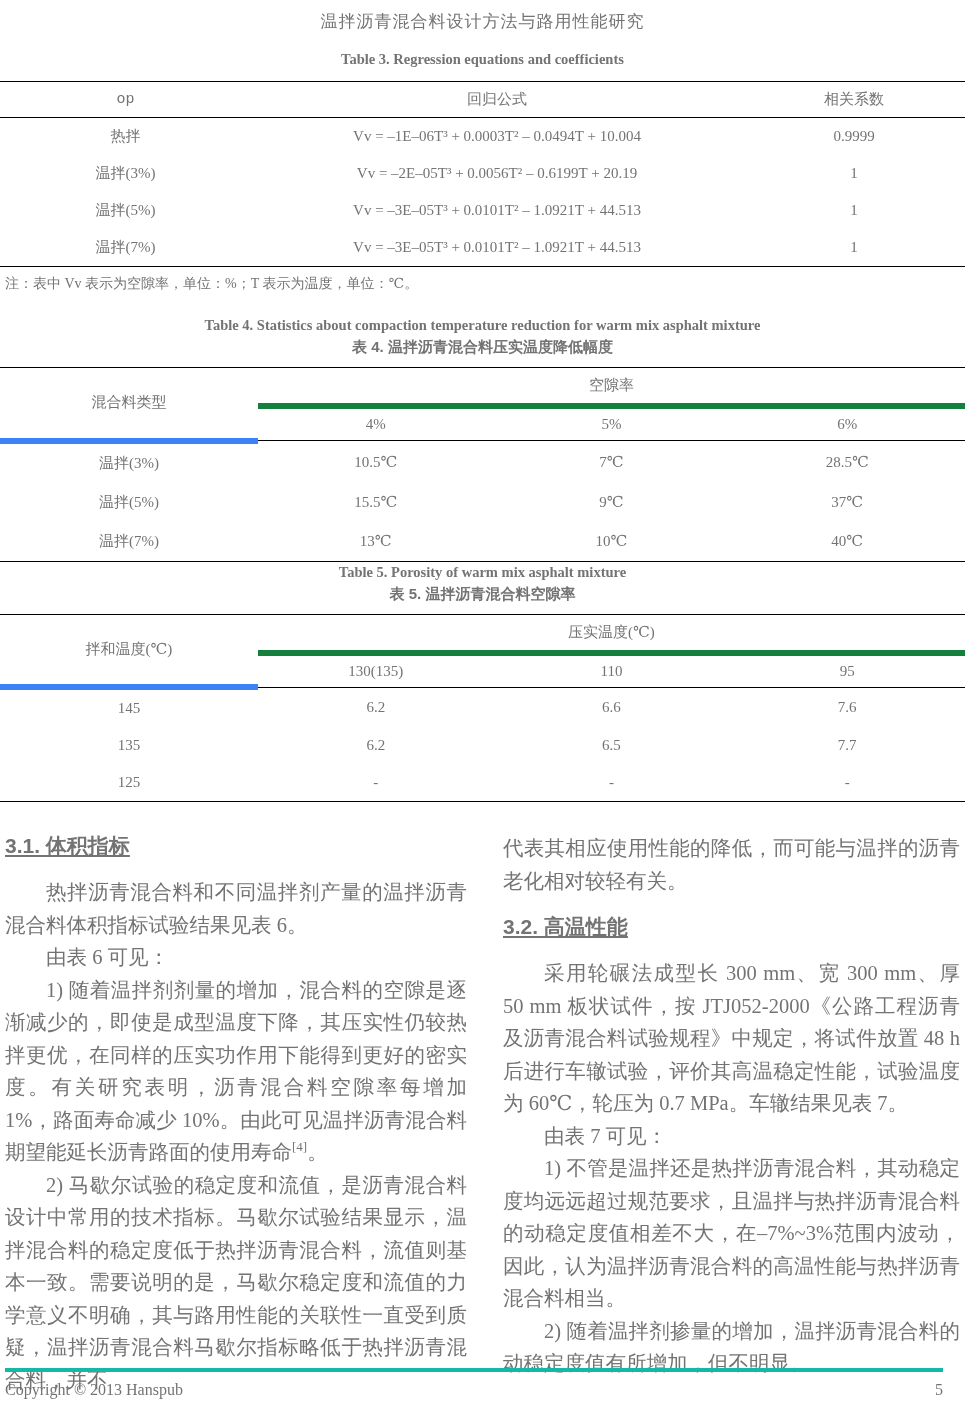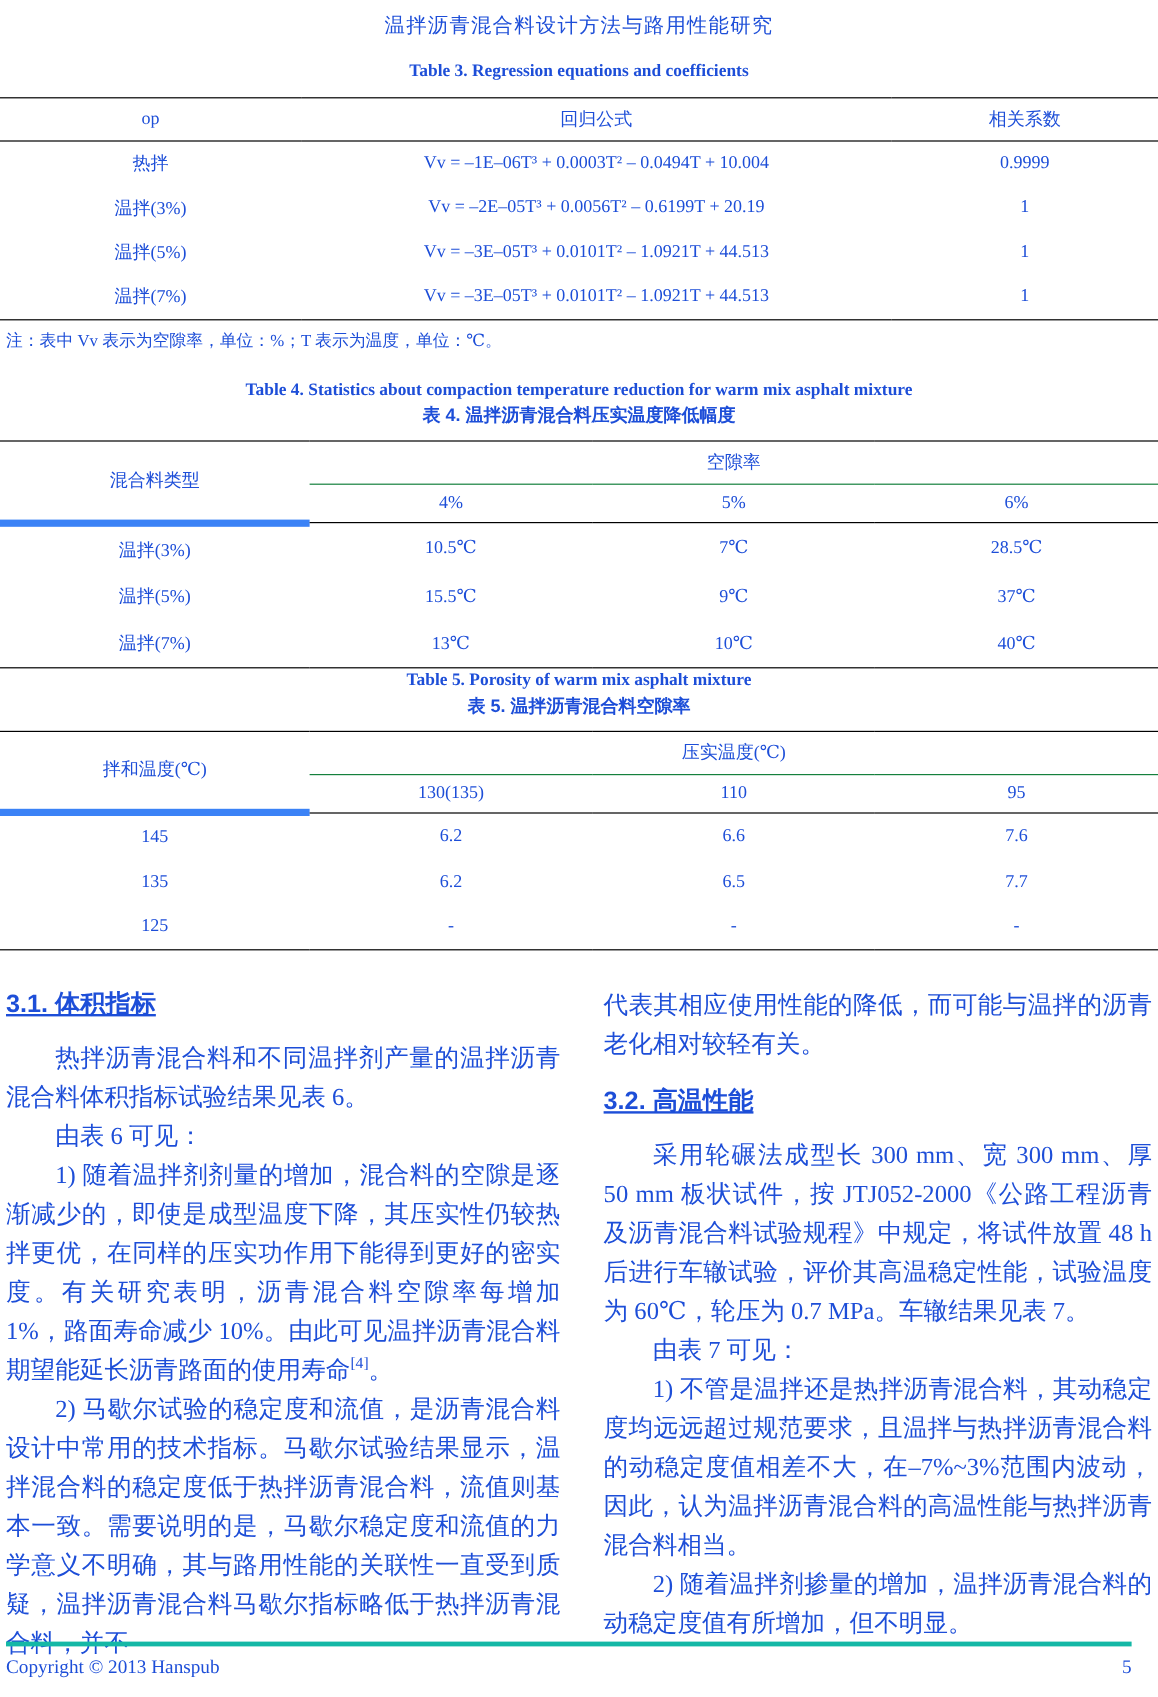--- a/index.html
+++ b/index.html
@@ -1,41 +1,41 @@
 <!DOCTYPE html>
 <html><head>
 <meta charset="utf-8">
 <style>
   html,body{margin:0;padding:0;background:#ffffff;}
   .page{
     width:965px;height:1409px;position:relative;margin:0 auto;
-    background:#fff;color:#1d4ed8;
+    background:#fff;color:#737373;
     font-family:"Liberation Serif","DejaVu Serif",serif;
     overflow:hidden;
   }
   .running-head{
     padding-top:10px;text-align:center;font-size:17px;letter-spacing:1px;
   }
   .tbl-caption{text-align:center;font-weight:bold;line-height:21px;}
   .tbl-caption .en{font-size:14.5px;}
   .tbl-caption .zh{font-size:15px;font-family:"Liberation Sans","DejaVu Sans",sans-serif;}
   .cap3{margin-top:16px;margin-bottom:11px;}
   .cap4{margin-top:22px;margin-bottom:10px;}
   .cap5{margin-bottom:10px;}
   table.tbl{
     width:100%;border-collapse:collapse;font-size:15px;text-align:center;
     border-top:1.5px solid #000;border-bottom:1.5px solid #000;
   }
   .tbl3 thead th{font-weight:normal;padding:8px 4px;border-bottom:1px solid #000;}
   .tbl3 tbody td{padding:9px 15px;}
-  .tbl3 .col-op{width:26%;}
+  .tbl3 .col-op{width:26%;font-family:Liberation Mono, monospace;}
   .tbl3 .col-coef{width:23%;}
   .note{font-size:14px;margin:8px 0 0 5px;}
   .tbl45 .rowhead{width:26.7%;border-bottom:6px solid #3b82f6;padding:8px 4px;}
-  .tbl45 .spanhead{border-bottom:1px solid #15803d;padding:8px 4px;margin-top:44px;}
+  .tbl45 .spanhead{border-bottom:6px solid #15803d;padding:8px 4px;margin-top:44px;}
   .tbl45 tr.subhead td{border-bottom:1px solid #000;width:24.4%;padding:7px 4px;}
   .tbl45 tbody td{padding:10px 4px;}
   .columns{display:flex;gap:36px;padding:0 5px;margin-top:30px;}
   .col-left{width:462px;}
   .col-right{width:457px;}
   .sec-heading{
     font-size:21px;font-weight:bold;margin:0 0 16px 0;
     font-family:"Liberation Sans","DejaVu Sans",sans-serif;
     text-decoration:underline;
   }

